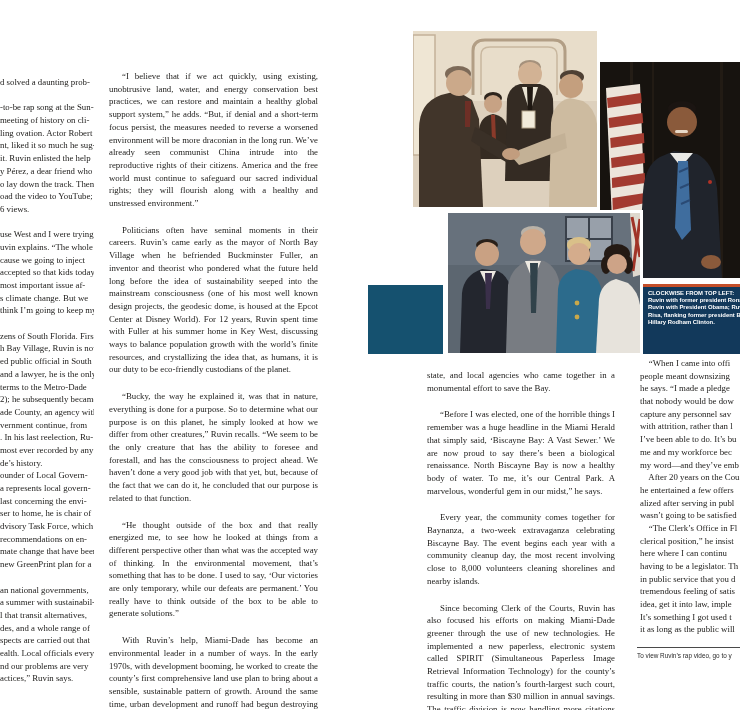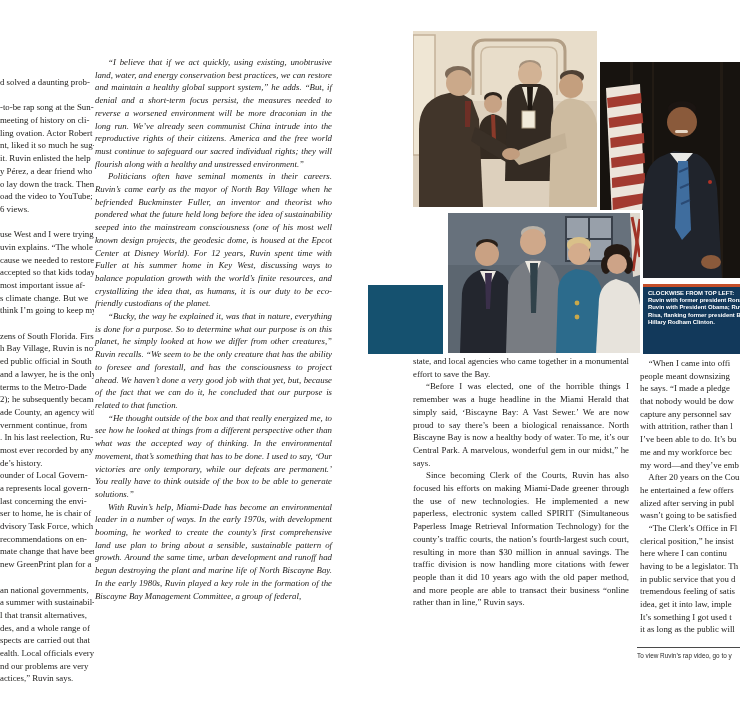--- a/index.html
+++ b/index.html
@@ -8,23 +8,23 @@
     width:740px;height:710px;
     overflow:hidden;
     background:#ffffff;
     font-family:"Liberation Serif", serif;
     color:#1d1c1a;
   }
   .col{position:absolute;font-size:8.8px;line-height:12.7px;}
   .col .line{white-space:pre;height:12.7px;overflow:hidden;}
   #col1{left:0;top:76px;width:94px;}
   #col2{left:95px;top:56px;width:237px;text-align:justify;}
-  #col2 p{margin:0;text-indent:13px;font-style:italic;}
+  #col2 p{margin:14px;text-indent:13px;}
   #col3{left:413px;top:355px;width:216px;text-align:justify;}
-  #col3 p{margin:0;text-indent:13px;}
+  #col3 p{margin:14px;text-indent:13px;}
   #col3 p:first-child{text-indent:0;}
   #col4{left:640px;top:357px;width:160px;}
   .photo{position:absolute;overflow:hidden;}
   #photo-reagan{left:413px;top:31px;width:184px;height:176px;}
   #photo-obama{left:600px;top:62px;width:140px;height:216px;}
   #photo-clintons{left:445px;top:210px;width:192px;height:140px;border:3px solid #ffffff;}
   #accent-box{position:absolute;left:368px;top:285px;width:75px;height:69px;background:#15516f;}
   #caption-box{
     position:absolute;left:643px;top:284px;width:97px;height:70px;
     box-sizing:border-box;background:#12395b;border-top:3px solid #c44f2a;
@@ -51,21 +51,21 @@
     <div class="line">ling ovation. Actor Robert</div>
     <div class="line">nt, liked it so much he sug-</div>
     <div class="line">it. Ruvin enlisted the help</div>
     <div class="line">y Pérez, a dear friend who</div>
     <div class="line">o lay down the track. Then</div>
     <div class="line">oad the video to YouTube;</div>
     <div class="line">6 views.</div>
     <div class="line">&nbsp;</div>
     <div class="line">use West and I were trying</div>
     <div class="line">uvin explains. “The whole</div>
-    <div class="line">cause we needed to restore</div>
+    <div class="line">cause we going to inject</div>
     <div class="line">accepted so that kids today</div>
     <div class="line">most important issue af-</div>
     <div class="line">s climate change. But we</div>
     <div class="line">think I’m going to keep my</div>
     <div class="line">&nbsp;</div>
     <div class="line">zens of South Florida. First</div>
     <div class="line">h Bay Village, Ruvin is now</div>
     <div class="line">ed public official in South</div>
     <div class="line">and a lawyer, he is the only</div>
     <div class="line">terms to the Metro-Dade</div>
@@ -212,20 +212,21 @@
       <div class="line">Ruvin with former president Rona</div>
       <div class="line">Ruvin with President Obama; Ruv</div>
       <div class="line">Risa, flanking former president B</div>
       <div class="line">Hillary Rodham Clinton.</div>
     </div>
 </div>
 
 <div class="col" id="col3">
     <p>state, and local agencies who came together in a monumental effort to save the Bay.</p>
     <p>“Before I was elected, one of the horrible things I remember was a huge headline in the Miami Herald that simply said, ‘Biscayne Bay: A Vast Sewer.’ We are now proud to say there’s been a biological renaissance. North Biscayne Bay is now a healthy body of water. To me, it’s our Central Park. A marvelous, wonderful gem in our midst,” he says.</p>
+    <p>Every year, the community comes together for Baynanza, a two-week extravaganza celebrating Biscayne Bay. The event begins each year with a community cleanup day, the most recent involving close to 8,000 volunteers cleaning shorelines and nearby islands.</p>
     <p>Since becoming Clerk of the Courts, Ruvin has also focused his efforts on making Miami-Dade greener through the use of new technologies. He implemented a new paperless, electronic system called SPIRIT (Simultaneous Paperless Image Retrieval Information Technology) for the county’s traffic courts, the nation’s fourth-largest such court, resulting in more than $30 million in annual savings. The traffic division is now handling more citations with fewer people than it did 10 years ago with the old paper method, and more people are able to transact their business “online rather than in line,” Ruvin says.</p>
   </div>
 
 <div class="col" id="col4">
     <div class="line">    “When I came into offi</div>
     <div class="line">people meant downsizing</div>
     <div class="line">he says. “I made a pledge</div>
     <div class="line">that nobody would be dow</div>
     <div class="line">capture any personnel sav</div>
     <div class="line">with attrition, rather than l</div>

